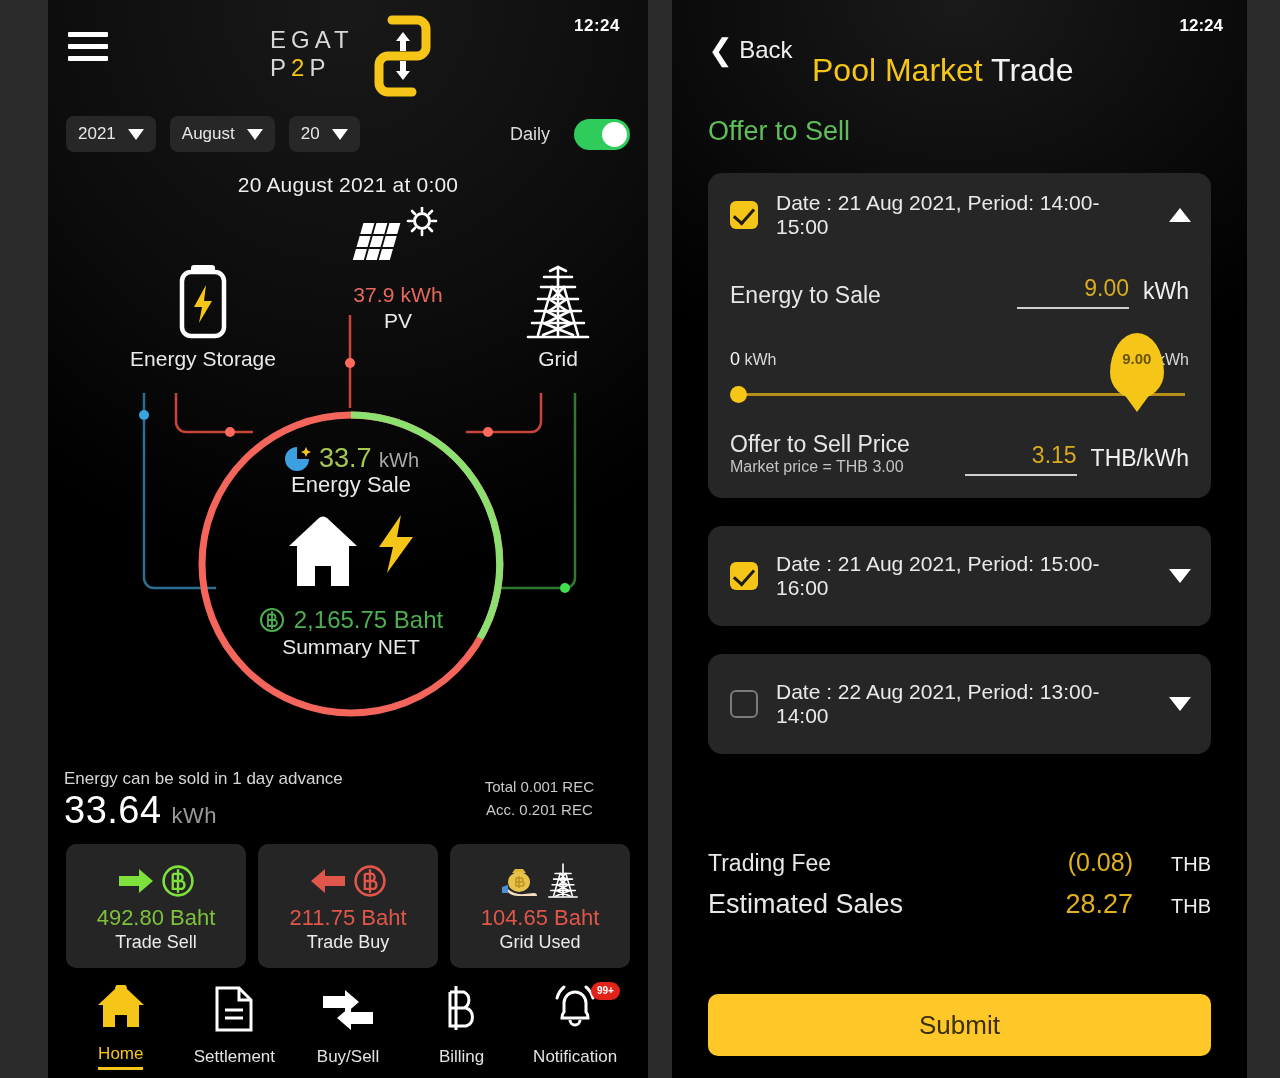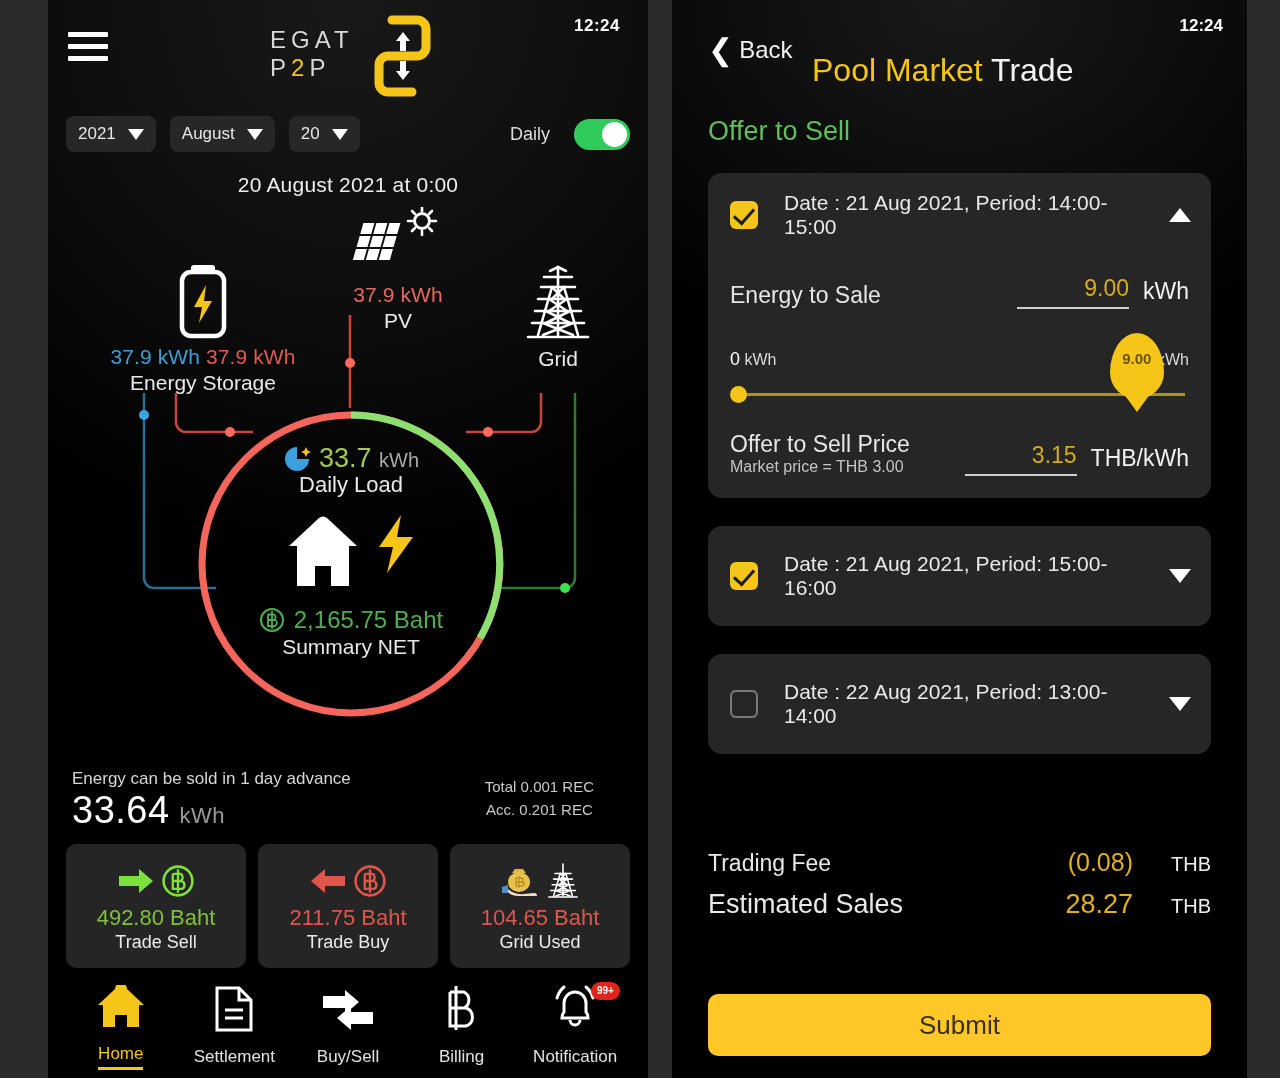--- a/index.html
+++ b/index.html
@@ -67,21 +67,21 @@
   .load-row { margin-top: 34px; display: flex; align-items: center; gap: 8px; }
   .load-val { font-size: 27px; color: #a6c84e; }
   .load-val .unit { font-size: 20px; color: #a9a9a9; }
   .load-label { font-size: 22px; color: #e8e8e8; margin-top: -2px; }
   .house-row { margin-top: 14px; display: flex; align-items: center; }
   .net-row { margin-top: 16px; display: flex; align-items: center; gap: 9px; }
   .net-val { font-size: 24px; color: #4caf50; }
   .net-label { font-size: 21px; color: #e8e8e8; margin-top: 1px; }
 
   
-  .sellable { position: relative; padding: 0 24px; margin-top: 6px; }
+  .sellable { position: relative; padding: 0 16px; margin-top: 6px; }
   .sell-cap { font-size: 17px; color: #d6d6d6; }
   .sell-val { font-size: 38px; color: #fff; font-weight: 300; letter-spacing: .5px; }
   .sell-val .u { font-size: 22px; color: #9a9a9a; margin-left: 10px; }
   .rec { position: absolute; right: 54px; top: 6px; text-align: center; color: #c9c9c9; font-size: 15px; line-height: 23px; }
 
   .cards { display: flex; gap: 12px; padding: 0 18px; margin-top: 12px; }
   .tcard { flex: 1; background: #252525; border-radius: 10px; height: 124px; display: flex; flex-direction: column; align-items: center; justify-content: center; cursor: pointer; }
   .tcard .icons { height: 44px; display: flex; align-items: center; justify-content: center; gap: 6px; }
   .tcard .amt { font-size: 22px; margin-top: 2px; }
   .tcard .cap { font-size: 18px; color: #eaeaea; margin-top: 1px; }
@@ -100,21 +100,21 @@
   .time-right { position: absolute; right: 24px; top: 16px; font-size: 17px; color: #fff; font-weight: 700; }
   .back-btn { position: absolute; left: 36px; top: 36px; display: flex; align-items: center; gap: 6px; cursor: pointer; }
   .chev { font-size: 30px; color: #fff; line-height: 26px; font-weight: 300; }
   .back-txt { font-size: 24px; color: #f0f0f0; }
   .rt-title { position: absolute; left: 140px; top: 32px; font-size: 32px; white-space: nowrap; margin-top: 20px; }
   .rt-title .y { color: #f5c518; } .rt-title .w { color: #f2f2f2; }
 
   .offer-head { padding: 0 36px; font-size: 27px; color: #5fbf5a; margin-top: 20px; }
 
   .card { background: #262626; border-radius: 14px; margin: 0 36px; }
-  .card-head { display: flex; align-items: center; gap: 26px; padding: 18px 20px 18px 22px; cursor: pointer; }
+  .card-head { display: flex; align-items: center; gap: 18px; padding: 18px 20px 18px 22px; cursor: pointer; }
   .cbox { width: 28px; height: 28px; border-radius: 6px; flex: none; position: relative; }
   .cbox.on { background: #f5c518; }
   .cbox.on:after { content: ""; position: absolute; left: 8px; top: 3px; width: 9px; height: 17px; border: solid #1c1c1c; border-width: 0 3.5px 3.5px 0; transform: rotate(42deg); }
   .cbox.off { border: 2px solid #7b7b7b; background: transparent; }
   .card-title { font-size: 21px; color: #e9e9e9; flex: 1; }
   .tri { width: 0; height: 0; border-left: 11px solid transparent; border-right: 11px solid transparent; }
   .tri.up { border-bottom: 14px solid #fff; }
   .tri.down { border-top: 14px solid #fff; }
 
   .row-line { display: flex; align-items: flex-end; padding: 0 22px; margin-top: 18px; }
@@ -252,24 +252,20 @@
         <div class="vals c-salmon">37.9 kWh</div>
         <div class="nlabel">PV</div>
       </div>
 
       <div class="node" id="node-storage">
         <svg width="54" height="76" viewBox="0 0 54 76">
           <rect x="15" y="0" width="24" height="8" rx="3" fill="#fff"></rect>
           <rect x="6" y="7" width="42" height="64" rx="9" fill="none" stroke="#fff" stroke-width="4.5"></rect>
           <path d="M30 20 L18 42 H26 L23 58 L36 36 H28 Z" fill="#f5c518"></path>
         </svg>
-        <div class="vals">
-          <span class="c-blue">37.9 kWh</span>
-          <span class="c-red">37.9 kWh</span>
-        </div>
         <div class="nlabel">Energy Storage</div>
       </div>
 
       <div class="node" id="node-grid">
         <svg width="72" height="76" viewBox="0 0 72 76">
           <g stroke="#fff" stroke-width="2.6" fill="none" stroke-linecap="round">
             <path d="M36 2 V70"></path>
             <path d="M16 70 L30 22 M56 70 L42 22"></path>
             <path d="M22 12 H50 M19 22 H53 M16 34 H56 M13 46 H59 M10 58 H62"></path>
             <path d="M30 22 L42 34 M42 22 L30 34 M27 34 L45 46 M45 34 L27 46 M24 46 L48 58 M48 46 L24 58 M21 58 L51 70 M51 58 L21 70"></path>
@@ -287,21 +283,21 @@
         </svg>
         <div class="ring-inner">
           <div class="load-row">
             <svg width="28" height="28" viewBox="0 0 28 28">
               <path d="M14 2 A12 12 0 1 0 26 14 L14 14 Z" fill="#3c9fe0"></path>
               <path d="M16 3 l2.5 4 4-1.5 -1.5 4.2 4 2.3 -4.6 1.4 0.6 4.3 -4 -2 -2.4 3.6 -1-4.5 Z" fill="#3c9fe0" opacity="0"></path>
               <path d="M23 2 L24.6 5.4 L28 7 L24.6 8.6 L23 12 L21.4 8.6 L18 7 L21.4 5.4 Z" fill="#f5c518"></path>
             </svg>
             <div class="load-val"><span>33.7</span> <span class="unit">kWh</span></div>
           </div>
-          <div class="load-label">Daily Load</div>
+          <div class="load-label">Energy Sale</div>
           <div class="house-row">
             <svg width="92" height="78" viewBox="0 0 92 78">
               <path d="M34 34 L4 34 L34 6 A6 6 0 0 1 42 6 L72 34 L42 34 Z" fill="#fff"></path>
               <path d="M12 34 H64 V74 H46 V54 H30 V74 H12 Z" fill="#fff"></path>
             </svg>
             <svg width="42" height="62" viewBox="0 0 42 62" style="margin-left:-2px;margin-bottom:14px">
               <path d="M26 2 L4 34 H18 L12 60 L38 24 H22 Z" fill="#f5c518"></path>
             </svg>
           </div>
           <div class="net-row">

